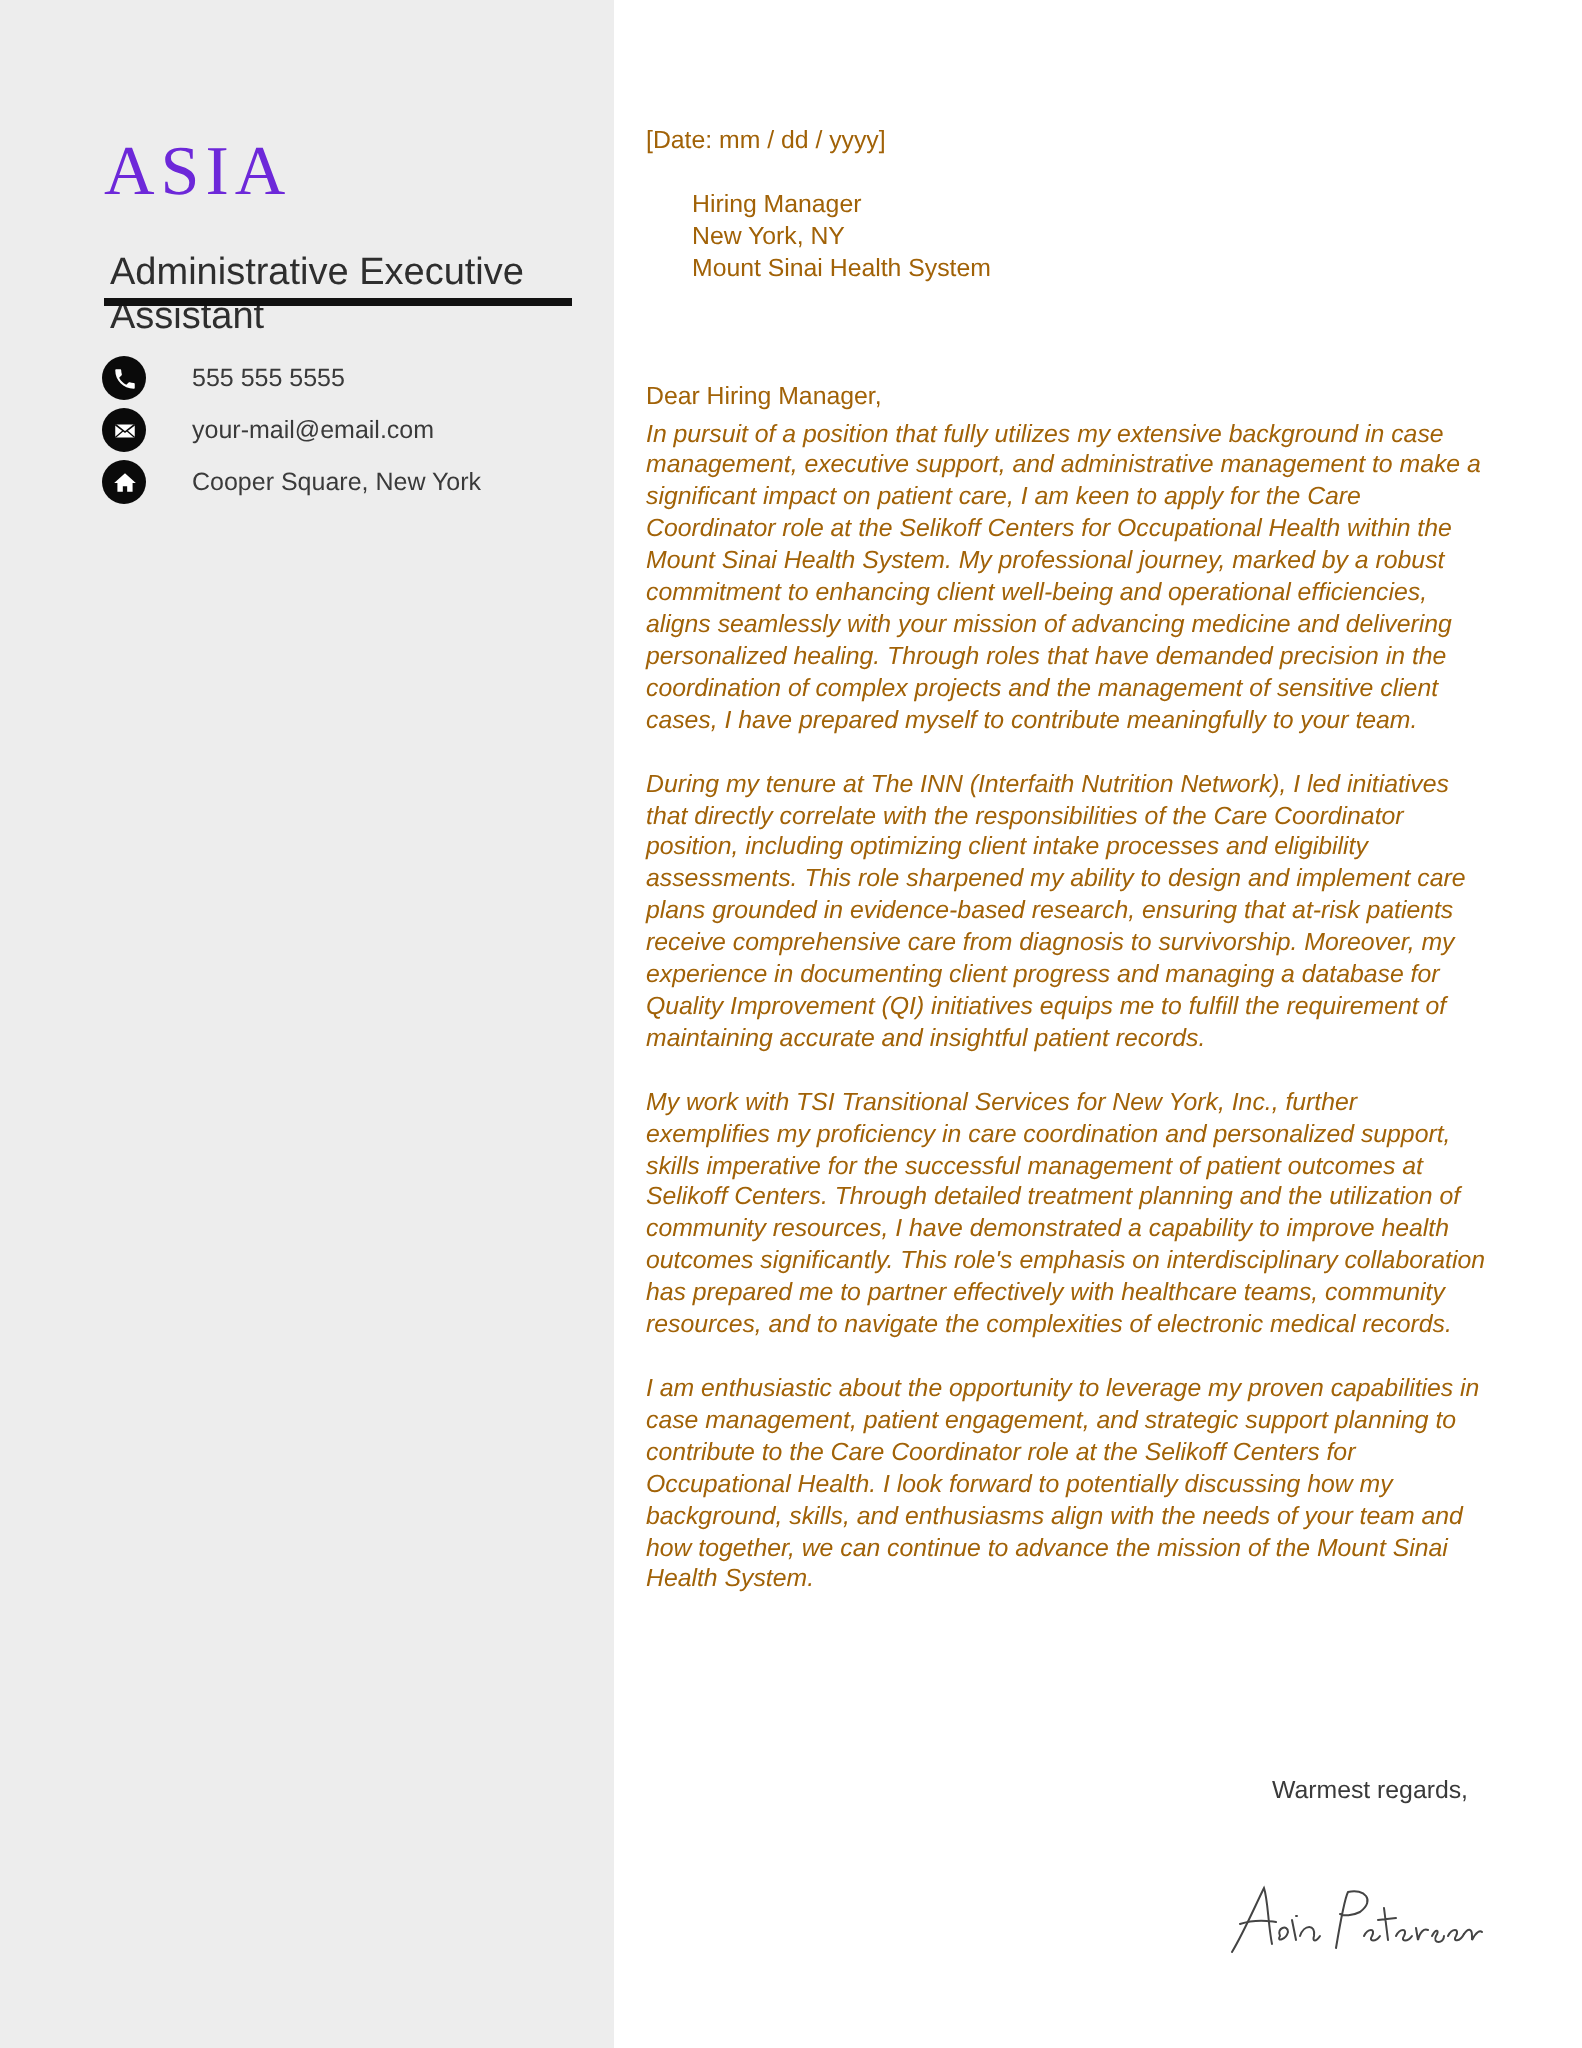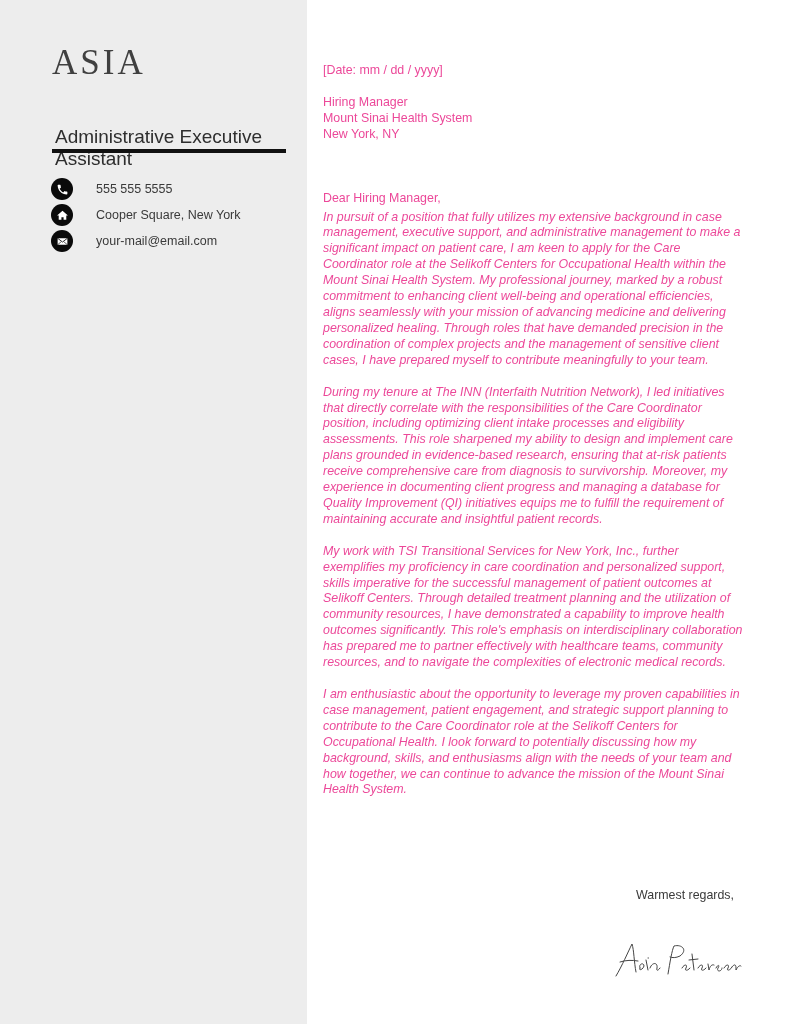--- a/index.html
+++ b/index.html
@@ -4,24 +4,24 @@
   <style>
     * { margin: 0; padding: 0; box-sizing: border-box; }
     html, body { width: 791px; height: 1024px; background: #ffffff; overflow: hidden; }
     body { position: relative; font-family: "Liberation Sans", "DejaVu Sans", sans-serif; color: #3a3a3a; }
 
     .sidebar {
       position: absolute; left: 0; top: 0; width: 307px; height: 1024px;
       background: #ededed;
     }
     .name {
-      position: absolute; left: 52px; top: 46px;
+      position: absolute; left: 52px; top: 69px;
       font-family: "Liberation Serif", "DejaVu Serif", serif;
       font-size: 35px; line-height: 33px; letter-spacing: 3px;
-      color: #404040; font-weight: normal;
+      color: #6d28d9; font-weight: normal;
     }
     .name span { display: block; }
     .job-title {
       position: absolute; left: 55px; top: 126px;
       font-size: 19px; color: #2e2e2e;
     }
     .rule {
       position: absolute; left: 52px; top: 149px; width: 234px; height: 4px;
       background: #111;
     }
@@ -29,24 +29,24 @@
     .contact-row { display: flex; align-items: center; height: 26px; text-align: center; }
     .contact-icon {
       width: 22px; height: 22px; border-radius: 50%; background: #0a0a0a;
       display: flex; align-items: center; justify-content: center; flex-shrink: 0;
     }
     .contact-icon svg { width: 13px; height: 13px; }
     .contact-text { margin-left: 23px; font-size: 12.5px; color: #3a3a3a; }
 
     .letter {
       position: absolute; left: 323px; top: 63px; width: 420px;
-      font-size: 12.4px; line-height: 15.9px; color: #ec4899;
+      font-size: 12.4px; line-height: 15.9px; color: #a16207;
     }
     .date { margin-bottom: 16px; }
-    .recipient div { line-height: 15.9px; }
+    .recipient div { line-height: 15.9px; margin-left: 23px; }
     .salutation { margin-top: 48px; margin-bottom: 3px; }
     .para { margin-bottom: 16px; font-style: italic; }
     .closing {
       position: absolute; right: 57px; top: 888px; font-size: 12.4px; color: #3a3a3a;
     }
     .signature {
       position: absolute; left: 612px; top: 938px; width: 130px; height: 42px;
     }
   </style>
 </head>
@@ -64,44 +64,44 @@
       <span class="contact-icon">
         <svg viewBox="0 0 24 24">
             <path fill="#fff" d="M6.6 10.8c1.4 2.8 3.8 5.1 6.6 6.6l2.2-2.2c.3-.3.7-.4 1-.2 1.1.4 2.3.6 3.6.6.6 0 1 .4 1 1V20c0 .6-.4 1-1 1C10.6 21 3 13.4 3 4c0-.6.4-1 1-1h3.5c.6 0 1 .4 1 1 0 1.3.2 2.5.6 3.6.1.3 0 .7-.2 1L6.6 10.8z"></path>
           </svg>
       </span>
       <span class="contact-text">555 555 5555</span>
     </div>
     <div class="contact-row">
       <span class="contact-icon">
         <svg viewBox="0 0 24 24">
-            <path fill="#fff" d="M12 3L2 12h3v8h5v-5h4v5h5v-8h3L12 3z"></path>
-          </svg>
-      </span>
-      <span class="contact-text">Cooper Square, New York</span>
-    </div>
-    <div class="contact-row">
-      <span class="contact-icon">
-        <svg viewBox="0 0 24 24">
             <rect x="3" y="6" width="18" height="12" fill="#fff"></rect>
             <path d="M3 6l9 7 9-7" fill="none" stroke="#0a0a0a" stroke-width="1.5"></path>
             <path d="M3 18l7-6M21 18l-7-6" fill="none" stroke="#0a0a0a" stroke-width="1.2"></path>
           </svg>
       </span>
       <span class="contact-text">your-mail@email.com</span>
+    </div>
+    <div class="contact-row">
+      <span class="contact-icon">
+        <svg viewBox="0 0 24 24">
+            <path fill="#fff" d="M12 3L2 12h3v8h5v-5h4v5h5v-8h3L12 3z"></path>
+          </svg>
+      </span>
+      <span class="contact-text">Cooper Square, New York</span>
     </div>
   </div>
 </div>
 
 <div class="letter">
   <div class="date">[Date: mm / dd / yyyy]</div>
   <div class="recipient">
     <div>Hiring Manager</div>
+    <div>New York, NY</div>
     <div>Mount Sinai Health System</div>
-    <div>New York, NY</div>
   </div>
   <div class="salutation">Dear Hiring Manager,</div>
   <p class="para">In pursuit of a position that fully utilizes my extensive background in case management, executive support, and administrative management to make a significant impact on patient care, I am keen to apply for the Care Coordinator role at the Selikoff Centers for Occupational Health within the Mount Sinai Health System. My professional journey, marked by a robust commitment to enhancing client well-being and operational efficiencies, aligns seamlessly with your mission of advancing medicine and delivering personalized healing. Through roles that have demanded precision in the coordination of complex projects and the management of sensitive client cases, I have prepared myself to contribute meaningfully to your team.</p>
   <p class="para">During my tenure at The INN (Interfaith Nutrition Network), I led initiatives that directly correlate with the responsibilities of the Care Coordinator position, including optimizing client intake processes and eligibility assessments. This role sharpened my ability to design and implement care plans grounded in evidence-based research, ensuring that at-risk patients receive comprehensive care from diagnosis to survivorship. Moreover, my experience in documenting client progress and managing a database for Quality Improvement (QI) initiatives equips me to fulfill the requirement of maintaining accurate and insightful patient records.</p>
   <p class="para">My work with TSI Transitional Services for New York, Inc., further exemplifies my proficiency in care coordination and personalized support, skills imperative for the successful management of patient outcomes at Selikoff Centers. Through detailed treatment planning and the utilization of community resources, I have demonstrated a capability to improve health outcomes significantly. This role's emphasis on interdisciplinary collaboration has prepared me to partner effectively with healthcare teams, community resources, and to navigate the complexities of electronic medical records.</p>
   <p class="para">I am enthusiastic about the opportunity to leverage my proven capabilities in case management, patient engagement, and strategic support planning to contribute to the Care Coordinator role at the Selikoff Centers for Occupational Health. I look forward to potentially discussing how my background, skills, and enthusiasms align with the needs of your team and how together, we can continue to advance the mission of the Mount Sinai Health System.</p>
 </div>
 
 <div class="closing">Warmest regards,</div>
 

